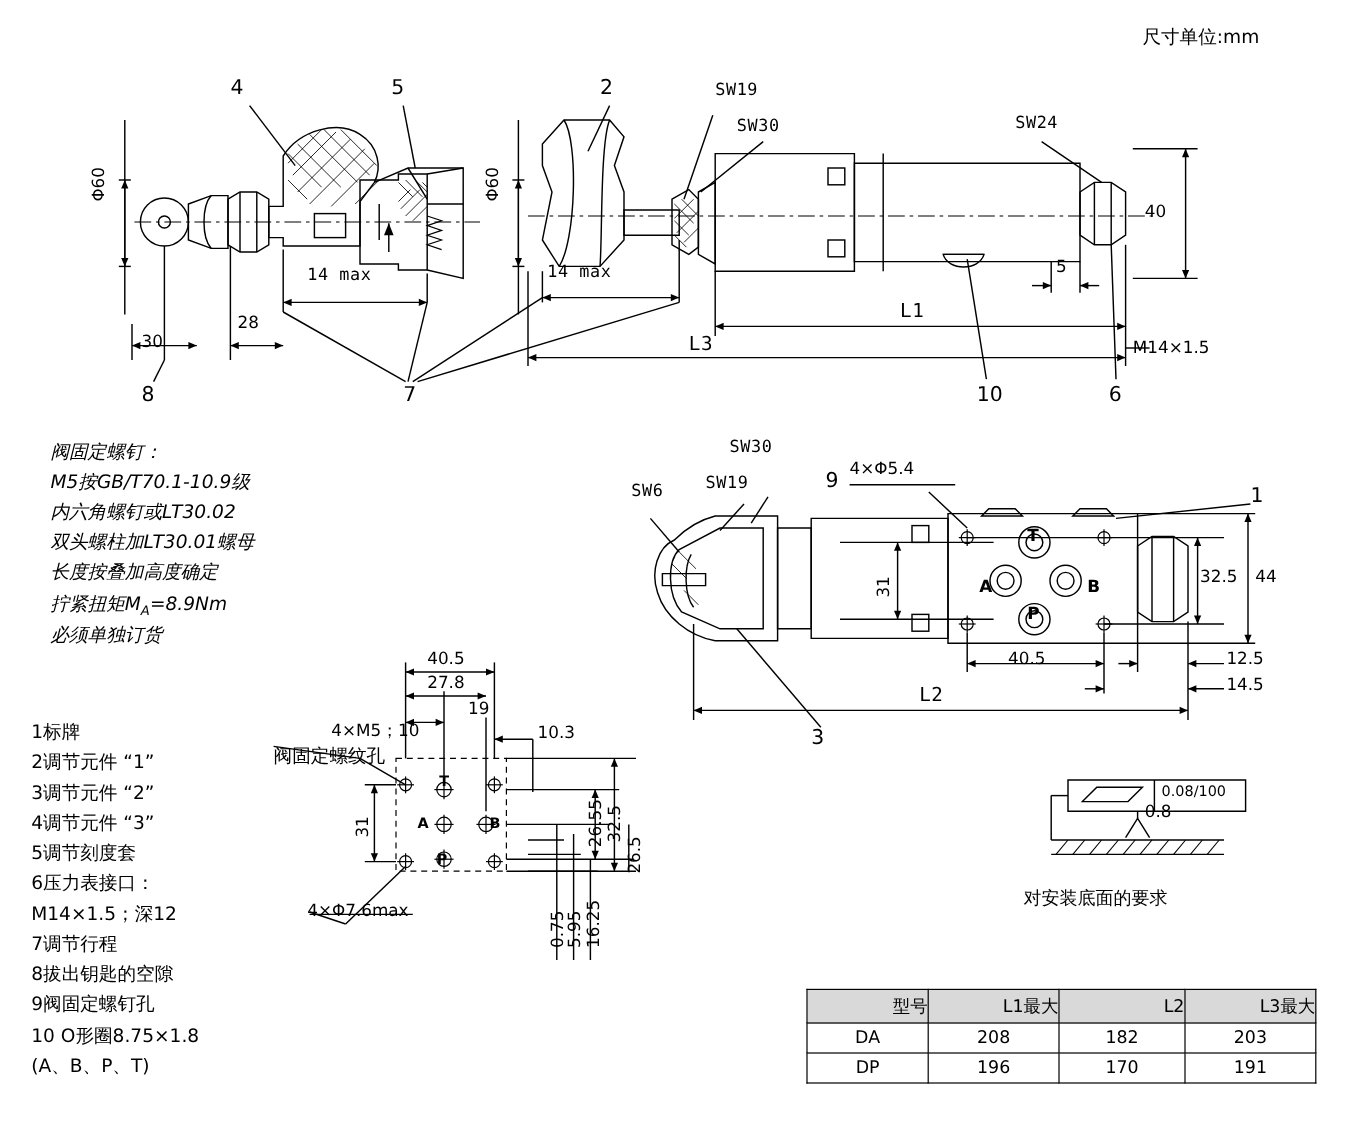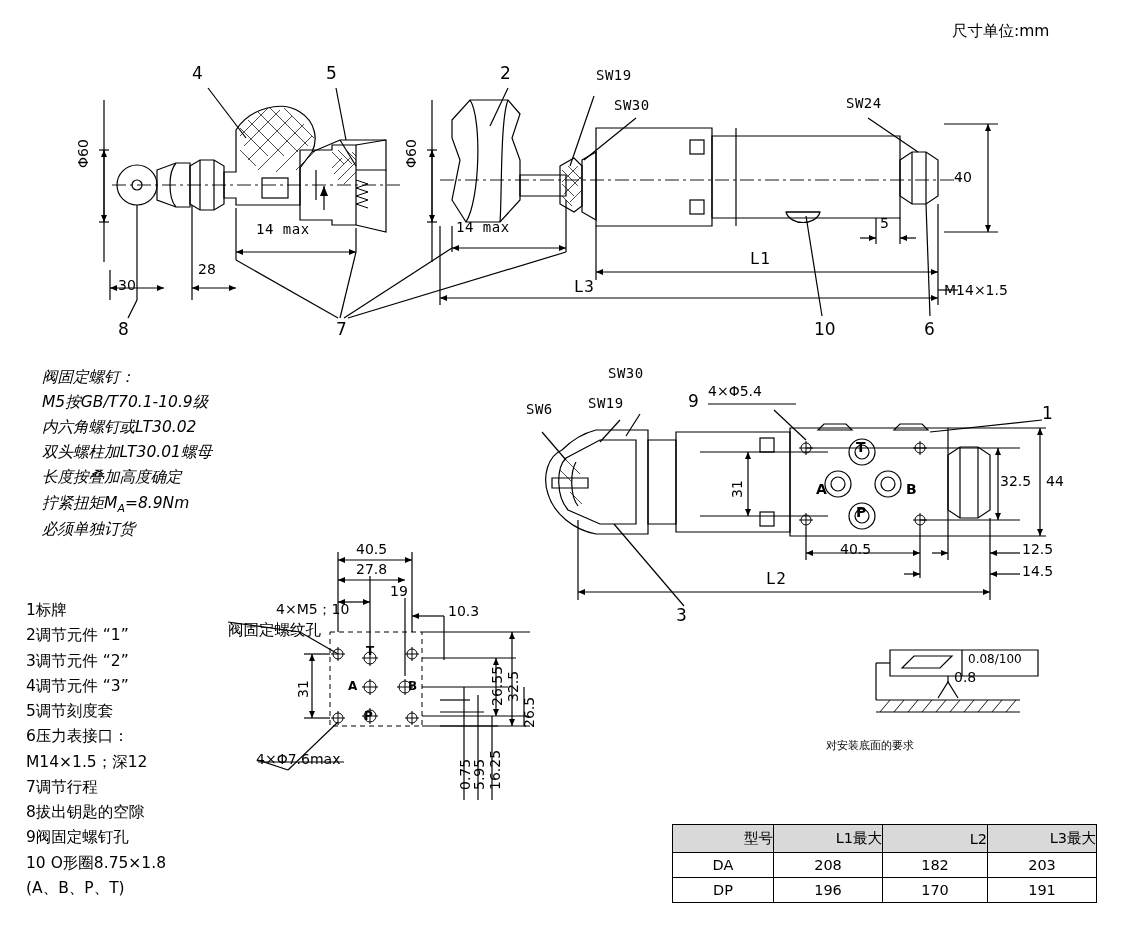--- a/index.html
+++ b/index.html
@@ -484,21 +484,21 @@
 <div class="t num" style="left:296px; top:698px; transform:rotate(-90deg); transform-origin:left top;">31</div>
 <div class="t num" style="left:490px; top:706px; transform:rotate(-90deg); transform-origin:left top;">26.55</div>
 <div class="t num" style="left:506px; top:702px; transform:rotate(-90deg); transform-origin:left top;">32.5</div>
 <div class="t num" style="left:522px; top:728px; transform:rotate(-90deg); transform-origin:left top;">26.5</div>
 <div class="t num" style="left:458px; top:790px; transform:rotate(-90deg); transform-origin:left top;">0.75</div>
 <div class="t num" style="left:472px; top:790px; transform:rotate(-90deg); transform-origin:left top;">5.95</div>
 <div class="t num" style="left:488px; top:790px; transform:rotate(-90deg); transform-origin:left top;">16.25</div>
 
 <div class="t num" style="left:968px; top:653px; font-size:12px;">0.08/100</div>
 <div class="t num" style="left:918px; top:670px;margin-left:36px;">0.8</div>
-<div class="t cn" style="left:826px; top:740px; font-size:11px;">对安装底面的要求</div>
+<div class="t cn" style="left:853px; top:740px; font-size:15px;">对安装底面的要求</div>
 
 <div class="notes">
   <div>阀固定螺钉：</div>
   <div>M5按GB/T70.1-10.9级</div>
   <div>内六角螺钉或LT30.02</div>
   <div>双头螺柱加LT30.01螺母</div>
   <div>长度按叠加高度确定</div>
   <div>拧紧扭矩M<span class="sub">A</span>=8.9Nm</div>
   <div>必须单独订货</div>
 </div>

